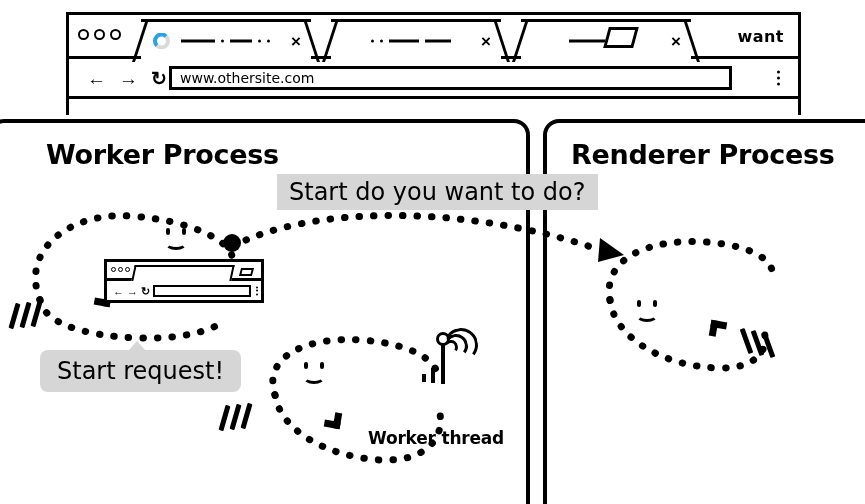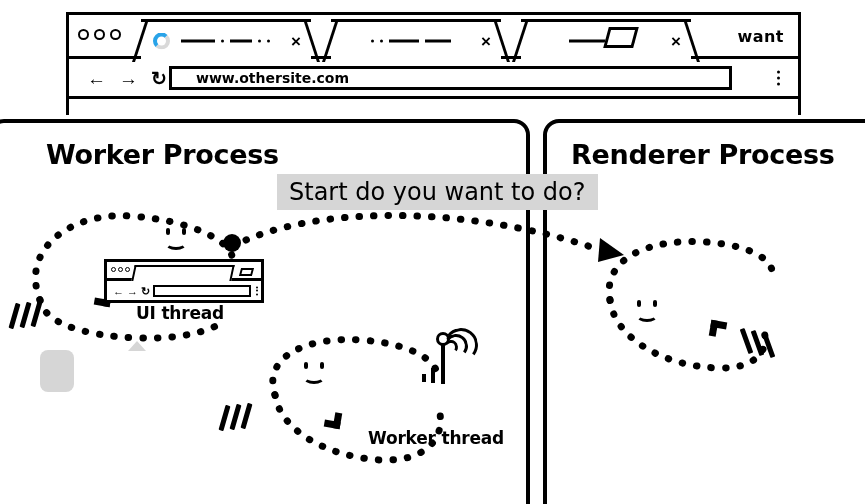--- a/index.html
+++ b/index.html
@@ -91,23 +91,22 @@
     font-size: 19px; font-weight: 700; line-height: 1;
   }
   #omnibox {
     position: absolute; left: 100px; top: 7px;
     width: 563px; height: 24px;
     border: 3px solid #000; background: #fff;
   }
   #omnibox span {
     position: absolute; left: 8px; top: 50%;
     transform: translateY(-50%);
-    font-size: 14px; font-weight: 700; white-space: nowrap;
+    font-size: 14px; font-weight: 400; white-space: nowrap;
     font-family: "DejaVu Sans", sans-serif;
-    margin-left: 16px;
   }
   #kebab {
     position: absolute; right: 18px; top: 50%;
     transform: translateY(-50%);
     display: flex; flex-direction: column; gap: 3px;
   }
   #kebab i { display:block; width:3px; height:3px; background:#000;
              border-radius:50%; }
 
   
@@ -417,24 +416,24 @@
   <div id="antenna">
     <span class="bulb"></span>
     <span class="mast"></span>
     <span class="wave w1"></span>
     <span class="wave w2"></span>
     <span class="wave w3"></span>
     <span class="tick t1"></span>
     <span class="tick t2"></span>
   </div>
 
-  <div class="thread-label" id="lbl-ui">UI thread</div>
   <div class="thread-label" id="lbl-network">Worker thread</div>
 
   <div class="bubble" id="bubble-question">
     <span>Start do you want to do?</span>
   </div>
 
   <div class="bubble" id="bubble-start">
     <span class="tail"></span>
+    <span>Start request!</span>
   </div>
 
 </div>
 
 </body></html>

